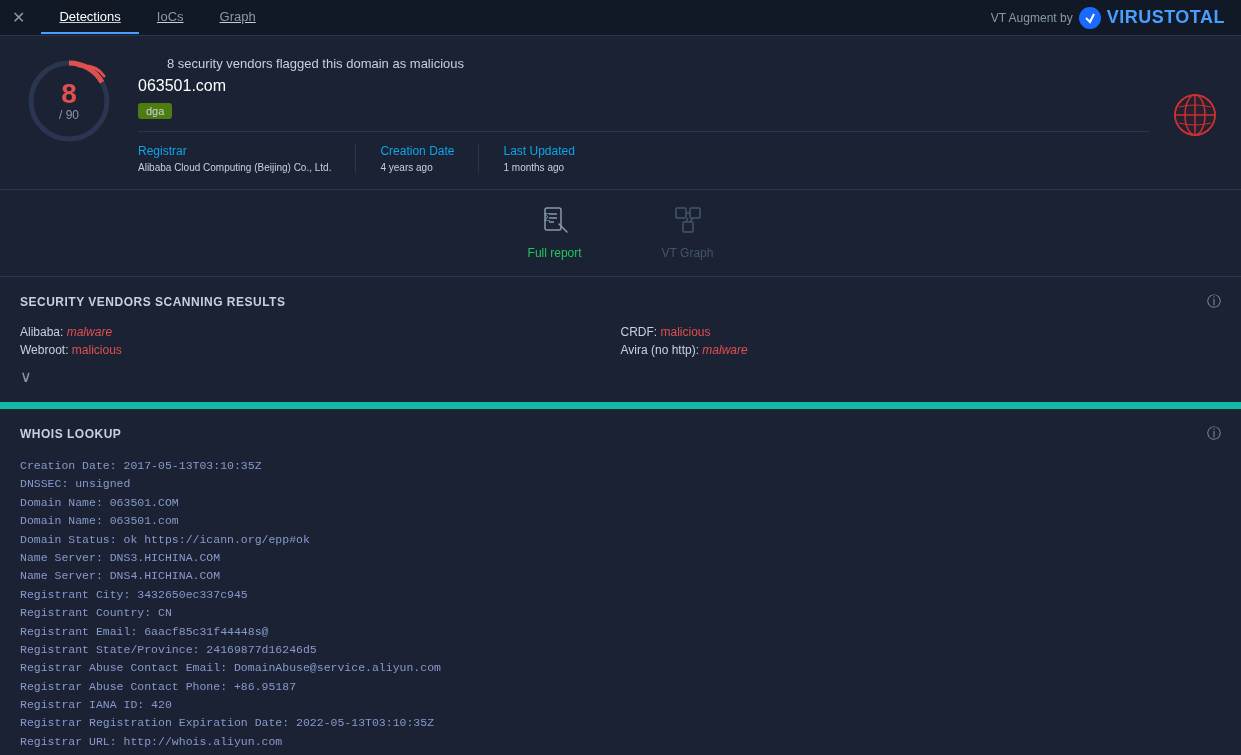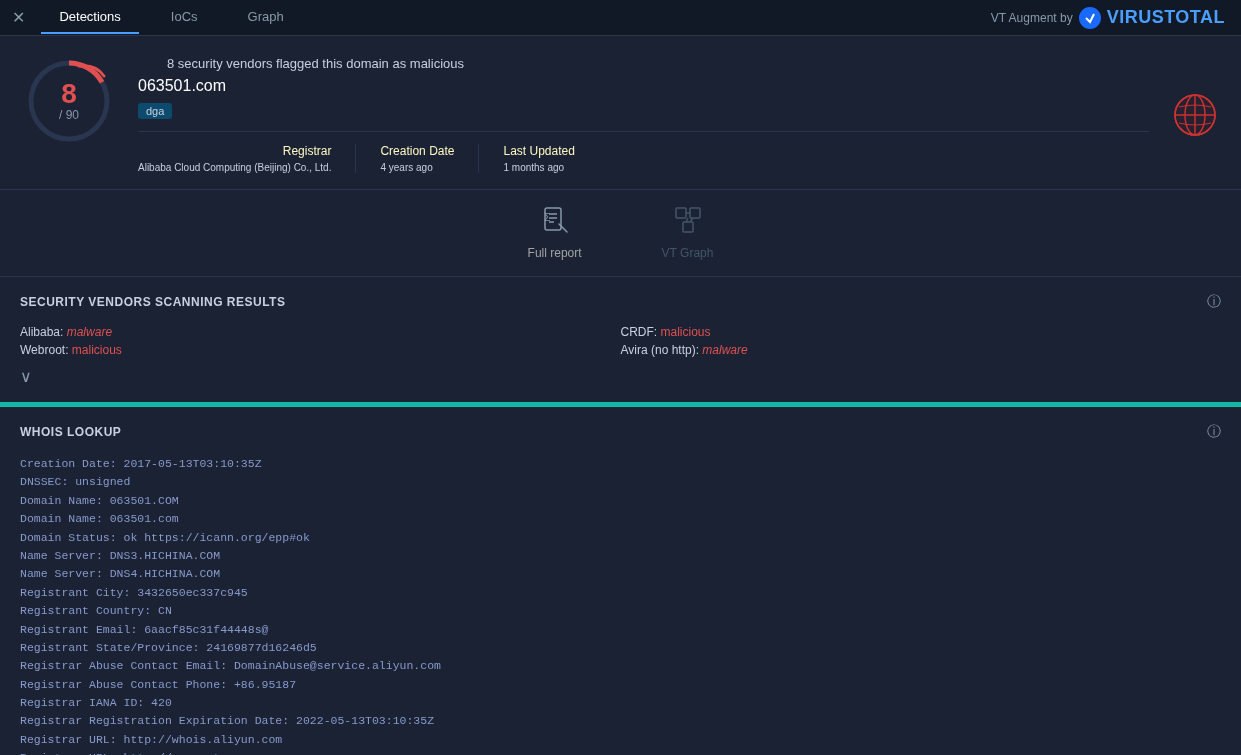--- a/index.html
+++ b/index.html
@@ -24,21 +24,22 @@
       position: relative;
     }
     .close-btn {
       color: #8899aa;
       font-size: 16px;
       margin-right: 16px;
       cursor: pointer;
     }
     .nav-tabs {
       display: flex;
-      gap: 14px;
+      gap: 0;
+      text-decoration: underline;
     }
     .nav-tab {
       color: #8899aa;
       padding: 8px 18px;
       cursor: pointer;
       font-size: 13px;
       border-bottom: 2px solid transparent;
     }
     .nav-tab.active {
       color: #ffffff;
@@ -125,21 +126,21 @@
       margin-left: 29px;
     }
     .domain-name {
       font-size: 16px;
       color: #ffffff;
       font-weight: 500;
       margin-bottom: 8px;
     }
     .tag {
       display: inline-block;
-      background: #0c4a6e;
+      background: #4d7c0f;
       color: #c8d0e0;
       border-radius: 3px;
       padding: 2px 8px;
       font-size: 11px;
       margin-bottom: 12px;
     }
     .meta-row {
       display: flex;
       align-items: flex-start;
       gap: 0;
@@ -149,23 +150,22 @@
     .meta-item {
       padding-right: 24px;
       border-right: 1px solid #2a3550;
       margin-right: 24px;
     }
     .meta-item:last-of-type {
       border-right: none;
     }
     .meta-label {
       font-size: 12px;
-      color: #fef9c3;
+      color: #0ea5e9;
       margin-bottom: 4px;
-      text-align: right;
     }
     .meta-value {
       font-size: 10px;
       color: #c8d0e0;
     }
 
     
     .globe-icon {
       width: 44px;
       height: 44px;
@@ -189,30 +189,30 @@
       align-items: center;
       gap: 6px;
       cursor: pointer;
     }
     .action-icon {
       font-size: 22px;
       color: #8899aa;
     }
     .action-label {
       font-size: 12px;
-      color: #a3a3a3;
+      color: #22c55e;
     }
     .action-item.disabled .action-icon,
     .action-item.disabled .action-label {
       color: #44556a;
     }
 
     
     .section {
-      border-bottom: 5px solid #14b8a6;
+      border-bottom: 7px solid #14b8a6;
       padding: 16px 20px;
     }
     .section-header {
       display: flex;
       align-items: center;
       justify-content: space-between;
       margin-bottom: 14px;
     }
     .section-title {
       font-size: 12px;

